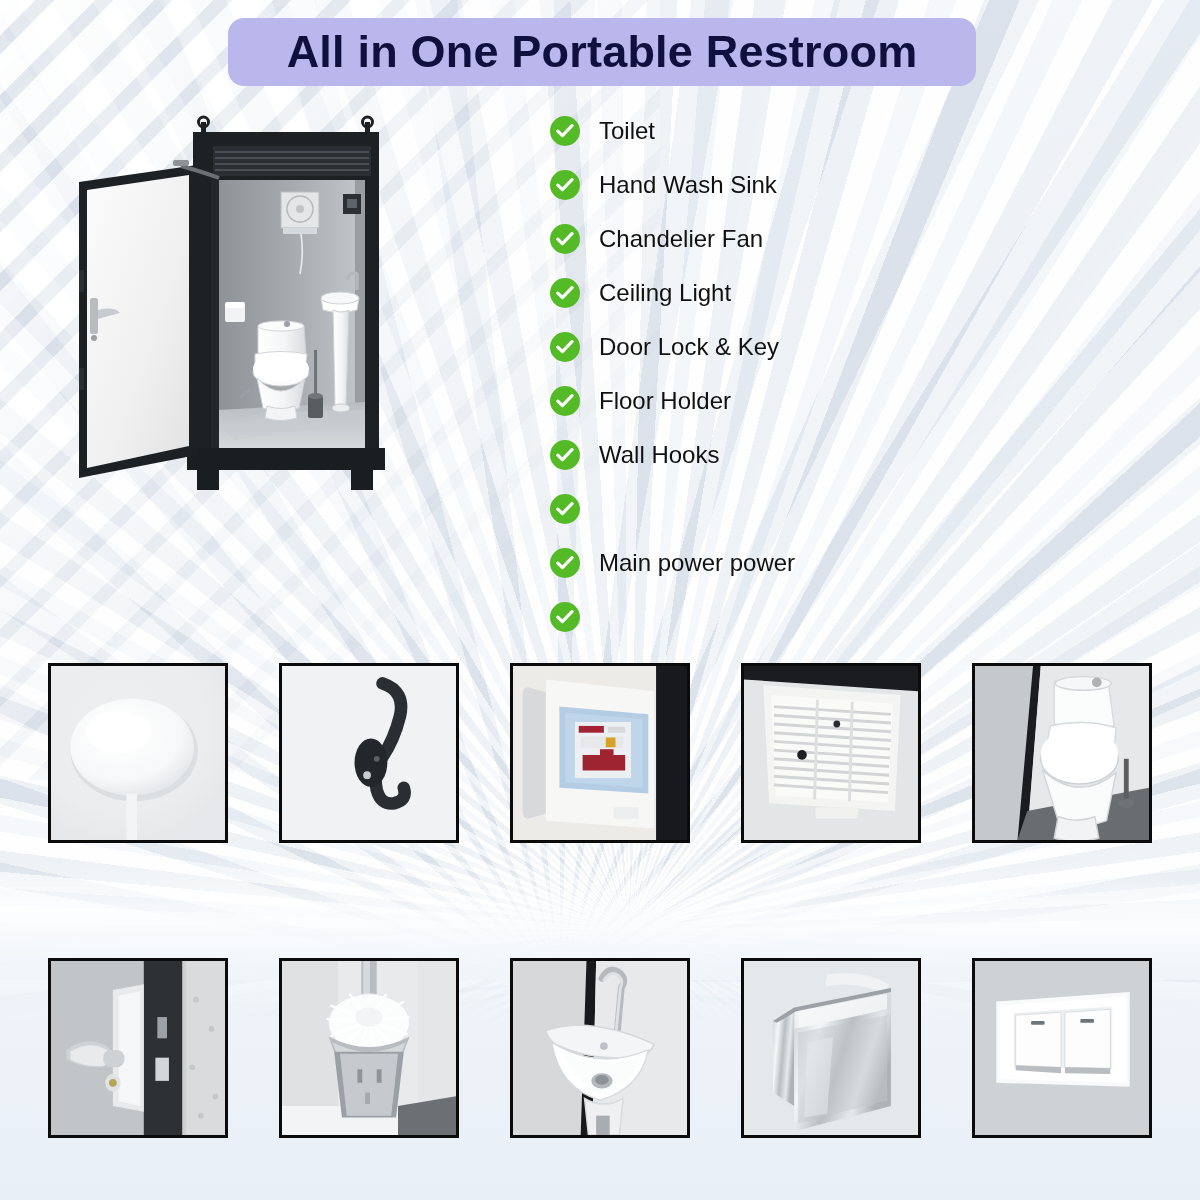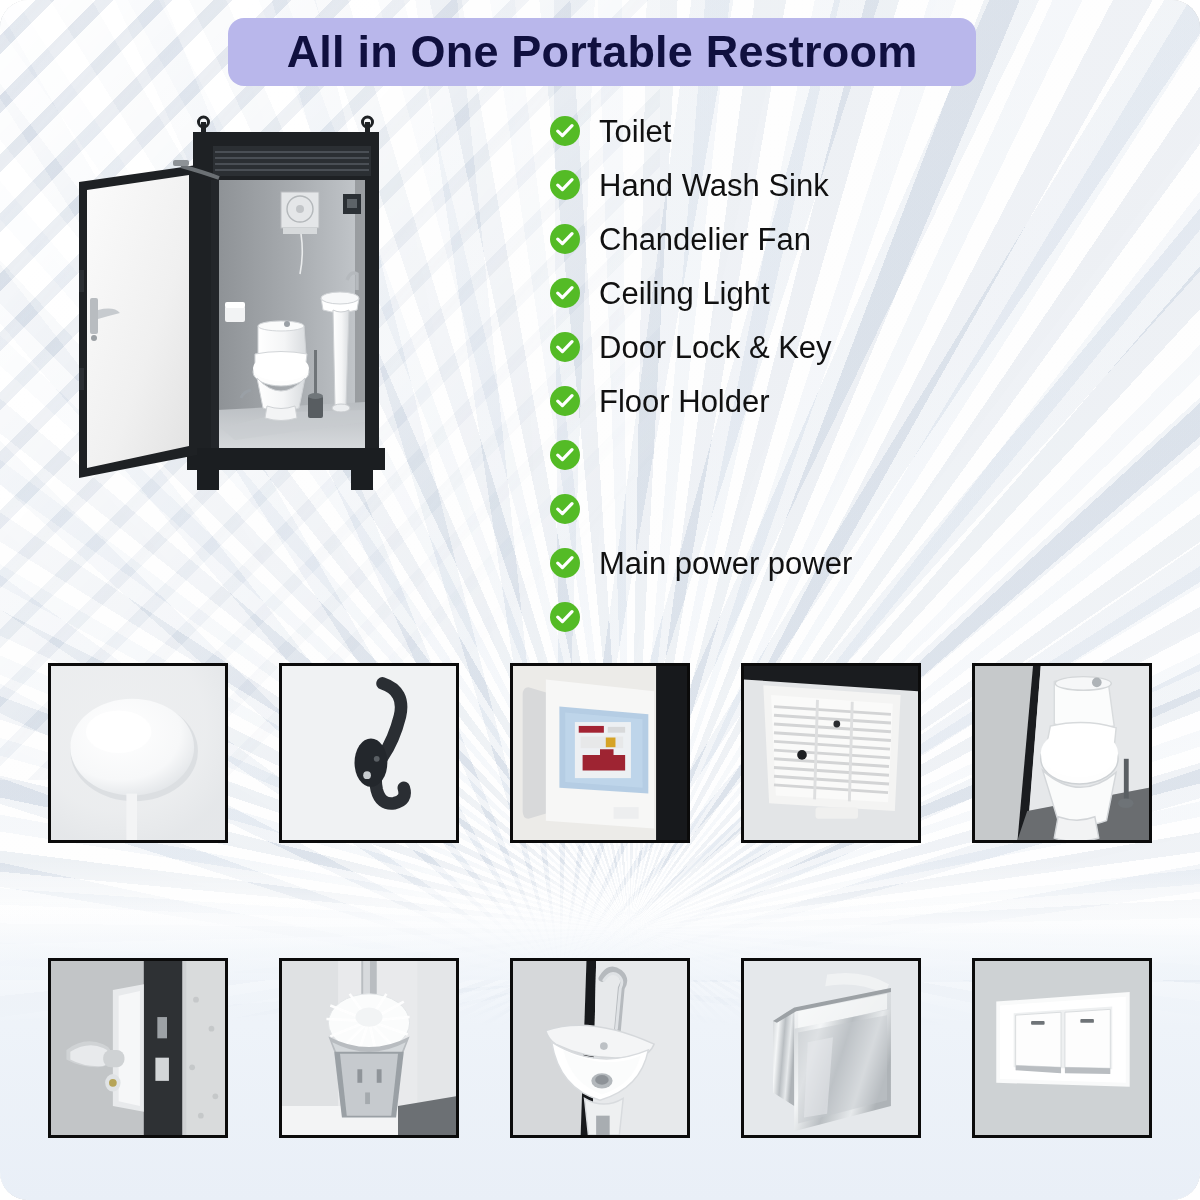--- a/index.html
+++ b/index.html
@@ -9,21 +9,20 @@
   }
   body {
     font-family: "Liberation Sans", sans-serif;
   }
   #page {
     position: relative;
     width: 1200px;
     height: 1200px;
     overflow: hidden;
     background: #a3a3a3;
-    border-radius: 28px;
   }
 
   
   .bg-base {
     position: absolute;
     inset: 0;
     background: linear-gradient(160deg, #f7f8fa 0%, #eef1f5 40%, #f8fafc 70%, #eef2f7 100%);
   }
   .bg-rays {
     position: absolute;
@@ -114,21 +113,21 @@
     width: 30px;
     height: 30px;
     flex: 0 0 30px;
     border-radius: 50%;
     background: #54bb26;
     position: relative;
     margin-right: 19px;
   }
   .check-icon svg { position: absolute; left: 6px; top: 7px; }
   .feature-label {
-    font-size: 31px;
+    font-size: 24px;
     color: #111111;
     line-height: 1;
     white-space: nowrap;
     font-family: "Liberation Sans", sans-serif;
   }
 
   
   .hero-photo {
     position: absolute;
     left: 55px;
@@ -336,20 +335,21 @@
       </span>
       <span class="feature-label">Floor Holder</span>
     </div>
 
     <div class="feature-row">
       <span class="check-icon">
         <svg width="18" height="16" viewBox="0 0 18 16">
             <path d="M1.8 8.2 L6.4 12.6 L16 2.6" stroke="#ffffff" stroke-width="3.2" fill="none" stroke-linecap="round" stroke-linejoin="round"></path>
           </svg>
       </span>
+      <span class="feature-label">Wall Hooks</span>
     </div>
 
     <div class="feature-row">
       <span class="check-icon">
         <svg width="18" height="16" viewBox="0 0 18 16">
             <path d="M1.8 8.2 L6.4 12.6 L16 2.6" stroke="#ffffff" stroke-width="3.2" fill="none" stroke-linecap="round" stroke-linejoin="round"></path>
           </svg>
       </span>
     </div>
 

